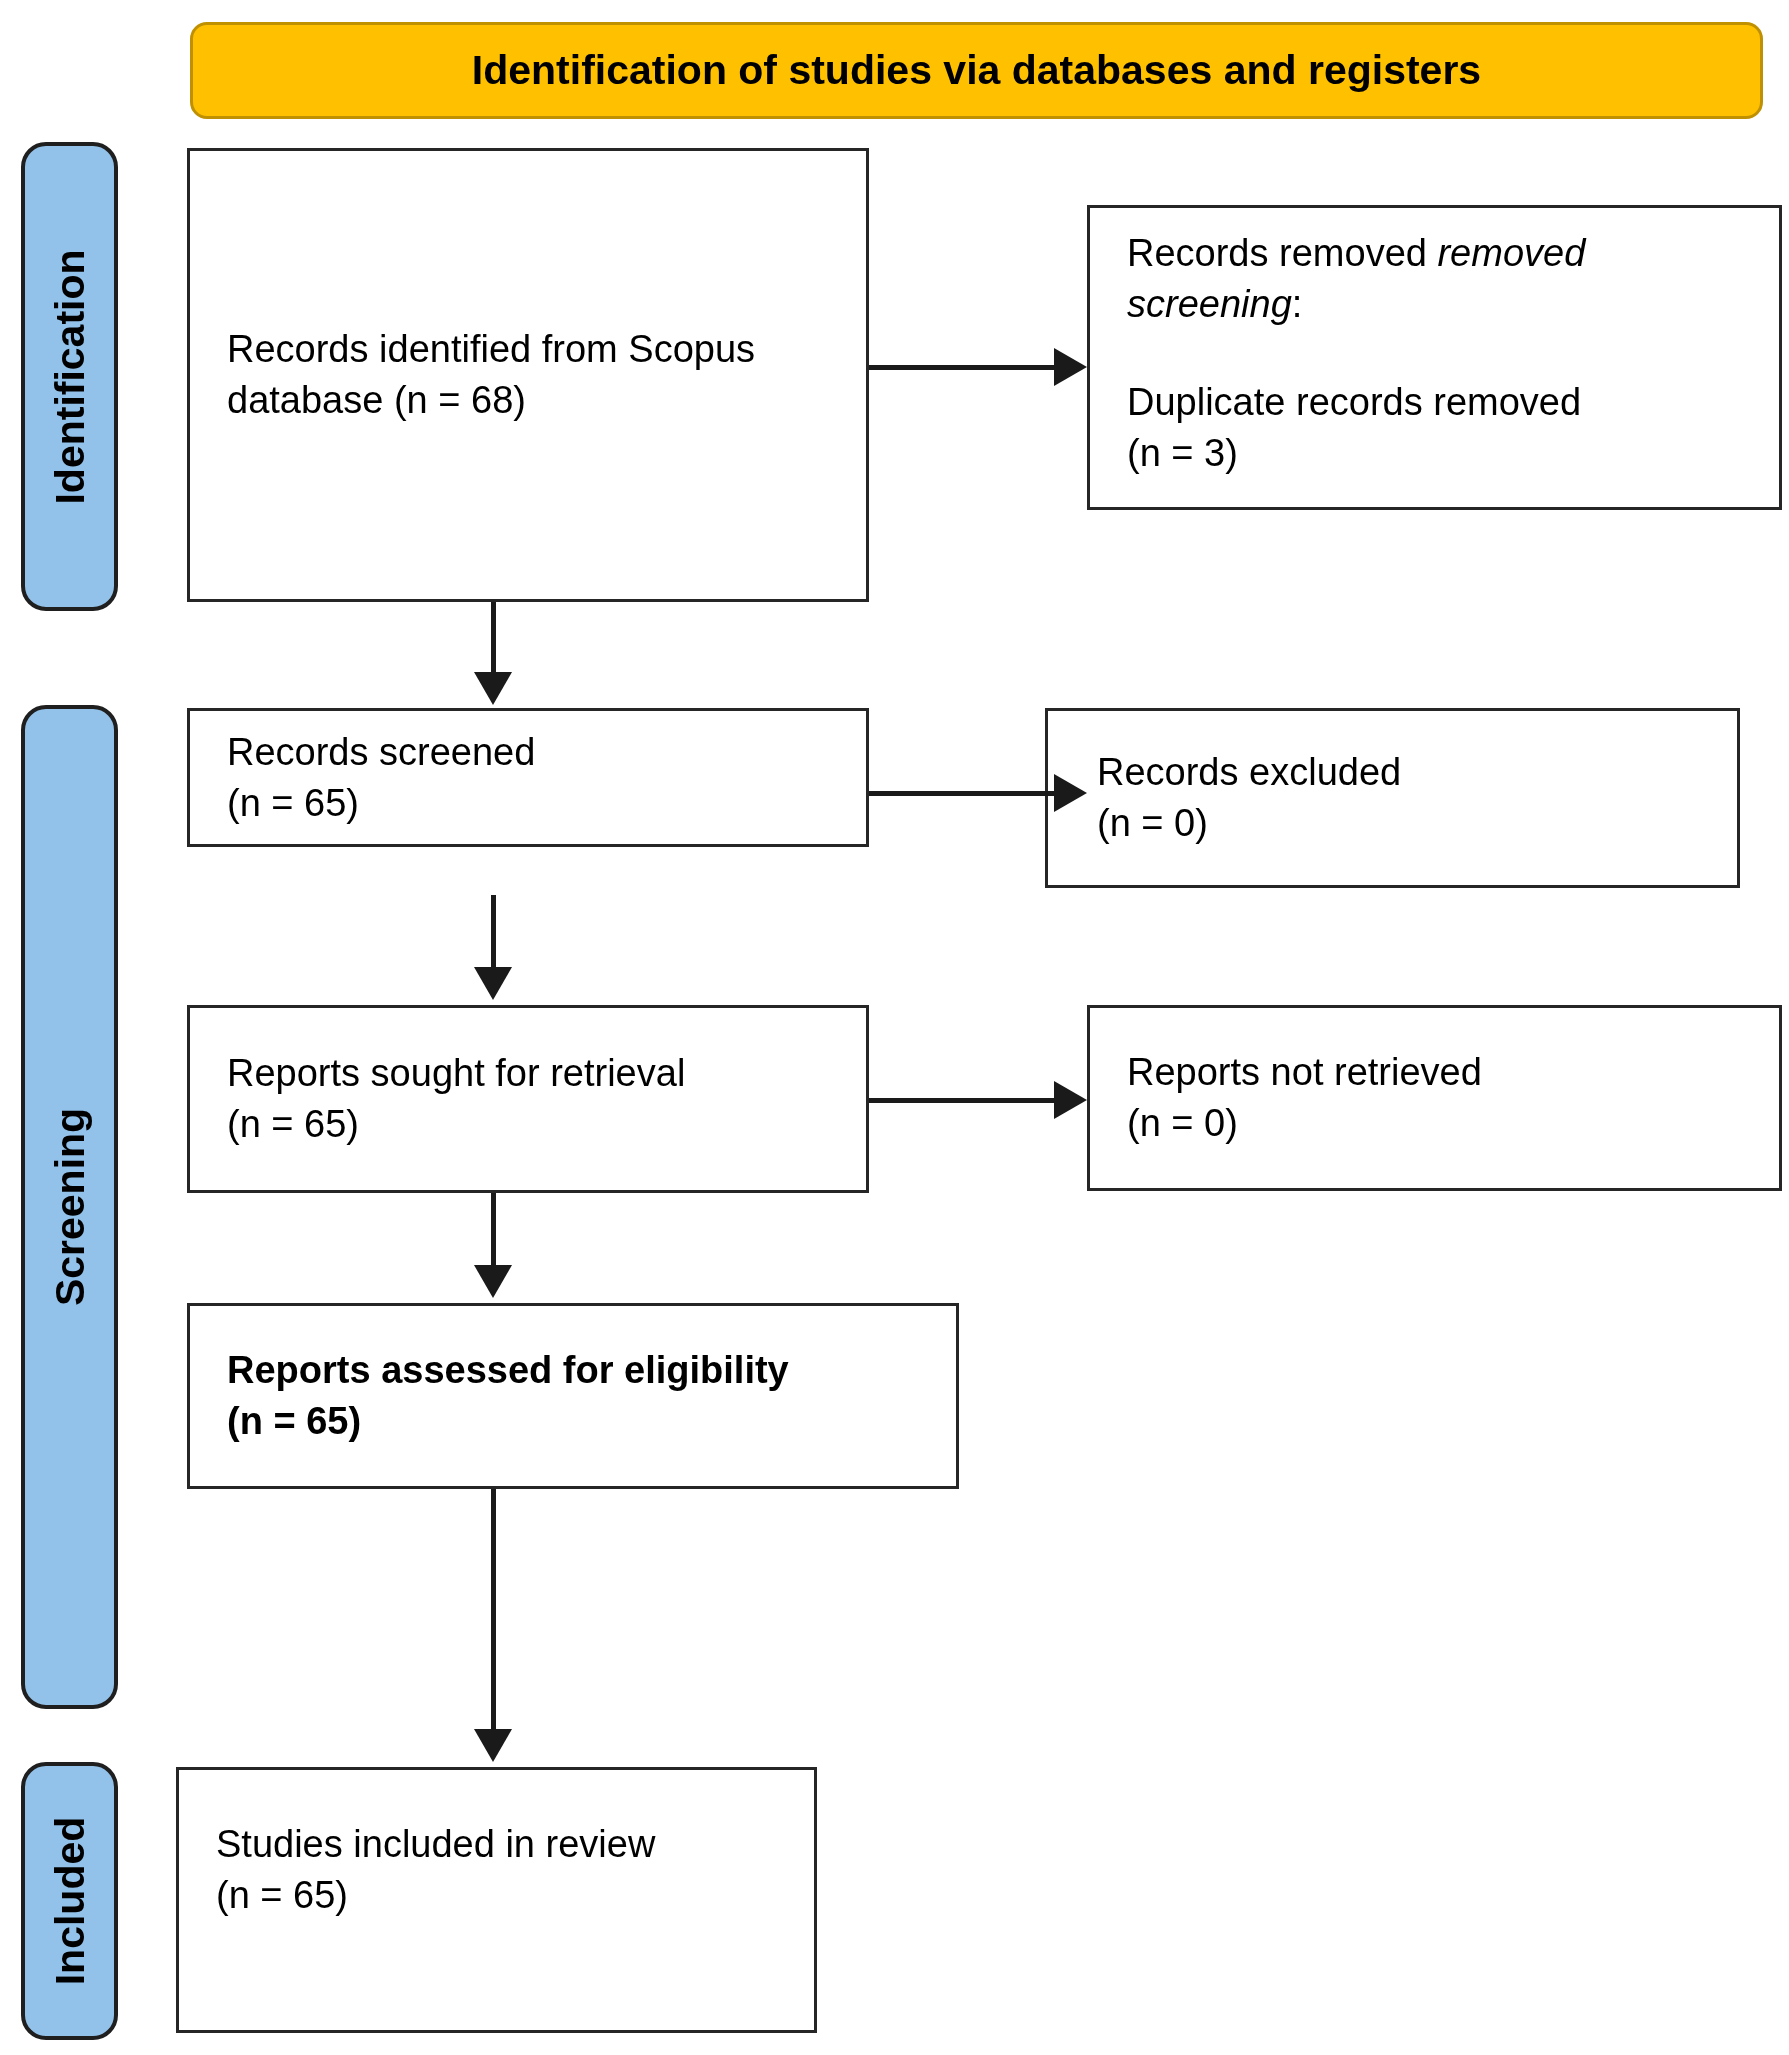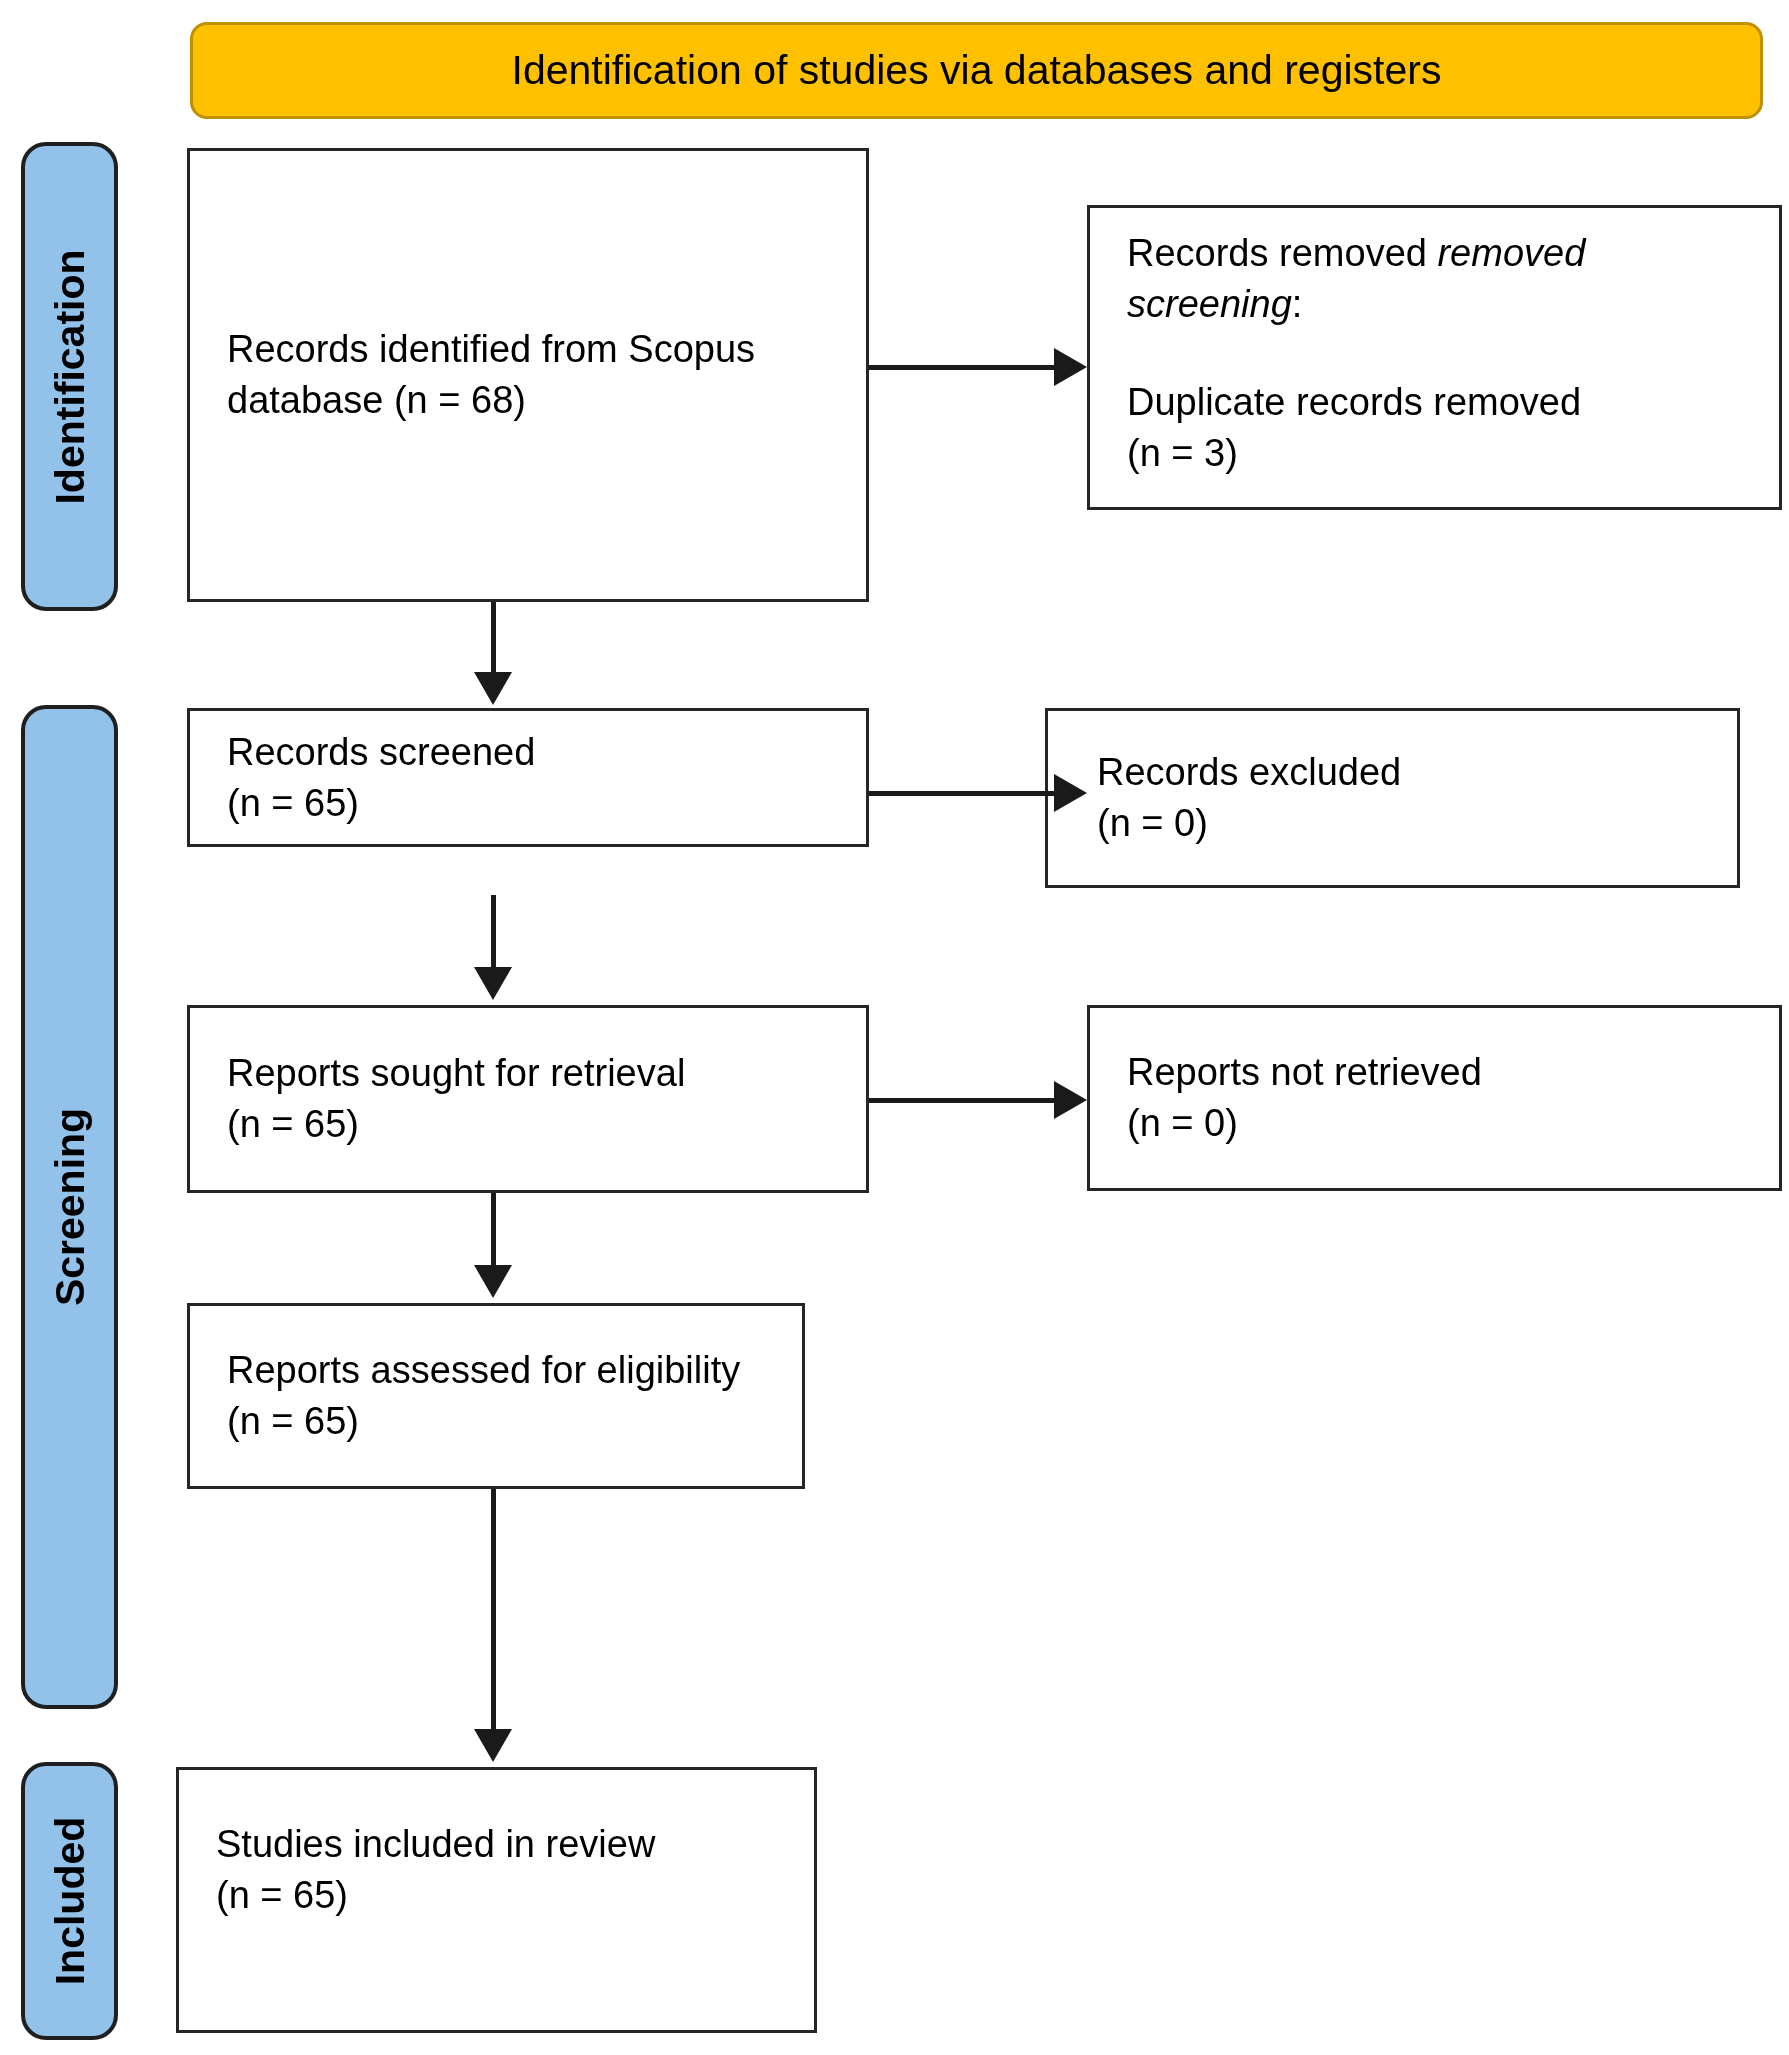--- a/index.html
+++ b/index.html
@@ -23,21 +23,21 @@
   }
   .banner {
     position: absolute;
     left: 190px; top: 21.6px; width: 1573px; height: 97px;
     background: var(--banner-fill);
     border: 3.9px solid var(--banner-border);
     border-radius: 17px;
     box-sizing: border-box;
     display: flex; align-items: center; justify-content: center;
   }
-  .banner-title { font-size: 41px; font-weight: normal; letter-spacing: 0px; }
+  .banner-title { font-size: 41px; font-weight: bold; letter-spacing: 0px; }
   .tab {
     position: absolute;
     left: 21px; width: 97px;
     background: var(--tab-fill);
     border: 4.6px solid var(--tab-border);
     border-radius: 25px;
     box-sizing: border-box;
   }
   .vlabel {
     position: absolute; top: 50%; left: 50%;
@@ -100,21 +100,21 @@
   </div>
 
   <div class="box center" style="left:187px; top:708px; width:682px; height:139px;">
     <div class="inner">Records screened<br>(n = 65)</div>
   </div>
 
   <div class="box center" style="left:187px; top:1005px; width:682px; height:188px;">
     <div class="inner">Reports sought for retrieval<br>(n = 65)</div>
   </div>
 
-  <div class="box center" style="left:187px; top:1303px; width:618px; height:186px;">
+  <div class="box center" style="left:187px; top:1303px; width:772px; height:186px;font-weight:bold;">
     <div class="inner">Reports assessed for eligibility<br>(n = 65)</div>
   </div>
 
   <div class="box top5" style="left:176px; top:1767px; width:641px; height:266px;">
     <div class="inner">Studies included in review<br>(n = 65)</div>
   </div>
 
   <div class="box top" style="left:1087px; top:205px; width:695px; height:305px;">
     <div class="inner">
       <p class="para">

